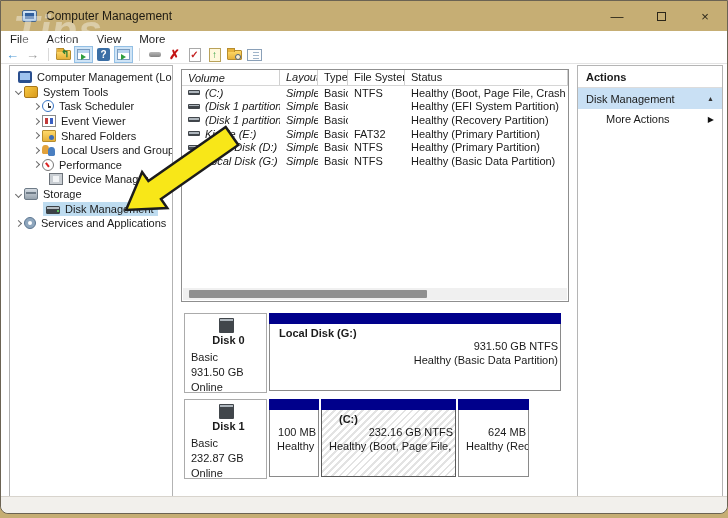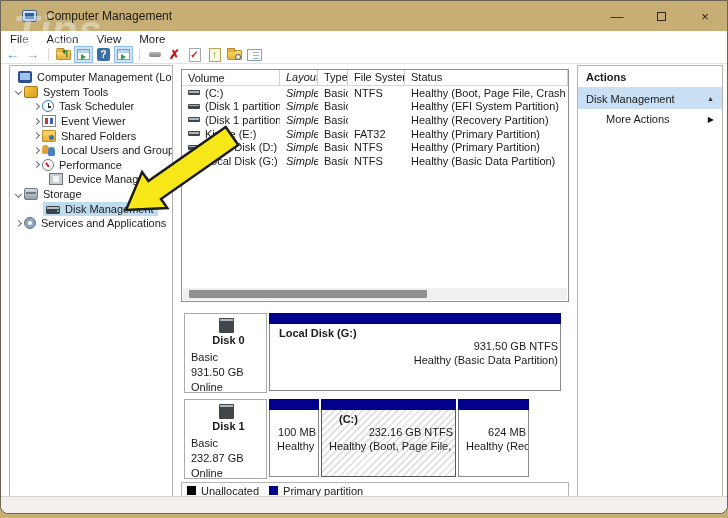--- a/index.html
+++ b/index.html
@@ -102,21 +102,21 @@
   .ic-services { width:12px; flex-basis:12px; height:12px; border-radius:50%; background:#8ea6bd; border:1px solid #5c7691; }
   .ic-services::before { content:""; position:absolute; left:3px; top:3px; width:4px; height:4px; border-radius:50%; background:#fff; }
 
   
   .volume-pane { position:absolute; left:180px; top:68px; width:388px; height:233px; background:#fff;
                  border:1px solid #8f8f8f; overflow:hidden; }
   .vt-header { display:flex; height:16px; border-bottom:1px solid #d6d6d6; font-size:11px; color:#1a1a1a; }
   .vt-hc { padding:1px 4px 0 6px; border-right:1px solid #d0d0d0; white-space:nowrap; overflow:hidden; }
   .vt-row { display:flex; height:13.6px; align-items:center; font-size:11px; color:#1a1a1a; white-space:nowrap; }
   .vt-c { padding:0 4px 0 6px; overflow:hidden; flex:0 0 auto; white-space:nowrap; }
-  .c-vol { width:98px; display:flex; align-items:center; }
+  .c-vol { width:98px; display:flex; align-items:center;font-style:italic; }
   .c-lay { width:38px;font-style:italic; }
   .c-typ { width:30px; }
   .c-fs  { width:57px; }
   .c-st  { flex:1 1 auto !important; }
   .vol-ico { width:12px; height:5px; background:#41464b; border-radius:1px; margin-right:5px; position:relative; flex:0 0 12px; }
   .vol-ico::before { content:""; position:absolute; top:1px; left:1px; right:1px; height:1.5px; background:#aeb6bd; }
   .hscroll { position:absolute; left:1px; right:1px; bottom:1px; height:12px; background:#f0f0f0; }
   .hthumb { position:absolute; left:6px; top:2px; width:238px; height:8px; background:#8f8f8f; border-radius:1px; }
 
   .disk-block { position:absolute; left:180px; width:390px; height:80px; }
@@ -412,30 +412,20 @@
         <div class="part-bar" style="background-color: rgb(0, 0, 139);"></div>
         <div class="part-body">
           <div class="t"></div>
           <div class="l">624 MB</div>
           <div class="l">Healthy (Reco</div>
         </div>
       </div>
     </div>
   </div>
 
-  <div class="legend-bar">
-    <span class="legend-item">
-      <span class="lg-sq" style="background-color: rgb(0, 0, 0);"></span>
-      <span>Unallocated</span>
-    </span>
-    <span class="legend-item">
-      <span class="lg-sq" style="background-color: rgb(0, 0, 139);"></span>
-      <span>Primary partition</span>
-    </span>
-  </div>
 
   <div class="actions-panel">
     <div class="ap-header">Actions</div>
     <div class="ap-group">
       <span>Disk Management</span>
       <span class="cap">▲</span>
     </div>
     <div class="ap-more">
       <span>More Actions</span>
       <span class="cap">▶</span>

